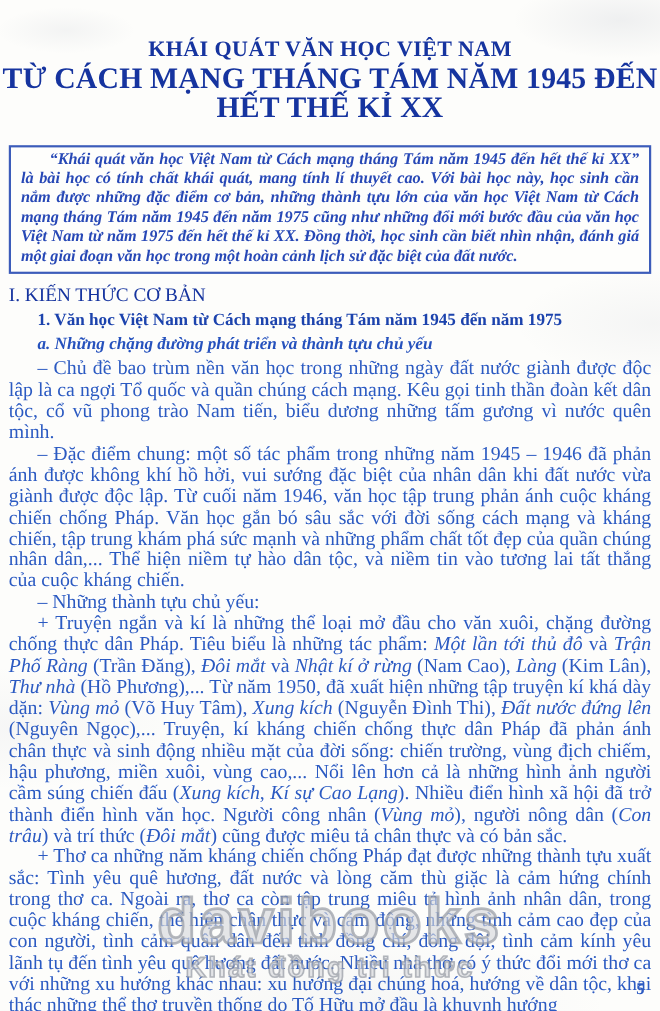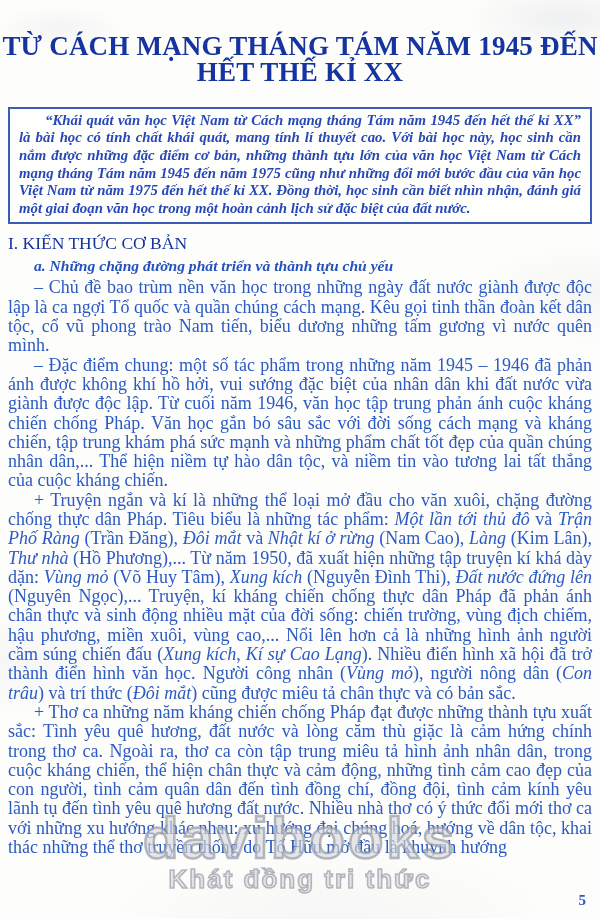--- a/index.html
+++ b/index.html
@@ -70,33 +70,36 @@
     -webkit-text-stroke:1.5px rgba(140,146,155,.62);
     text-shadow:0 0 1px rgba(140,146,155,.35);
   }
 </style>
 </head>
 <body>
 
 <div class="page">
 
   <h1 class="title">
+    <span class="t1">KHÁI QUÁT VĂN HỌC VIỆT NAM</span>
     <span class="t2">TỪ CÁCH MẠNG THÁNG TÁM NĂM 1945 ĐẾN HẾT THẾ KỈ XX</span>
   </h1>
 
   <div class="intro-box">
     <p>“Khái quát văn học Việt Nam từ Cách mạng tháng Tám năm 1945 đến hết thế kỉ XX” là bài học có tính chất khái quát, mang tính lí thuyết cao. Với bài học này, học sinh cần nắm được những đặc điểm cơ bản, những thành tựu lớn của văn học Việt Nam từ Cách mạng tháng Tám năm 1945 đến năm 1975 cũng như những đổi mới bước đầu của văn học Việt Nam từ năm 1975 đến hết thế kỉ XX. Đồng thời, học sinh cần biết nhìn nhận, đánh giá một giai đoạn văn học trong một hoàn cảnh lịch sử đặc biệt của đất nước.</p>
   </div>
 
   <h2 class="section">I. KIẾN THỨC CƠ BẢN</h2>
 
+  <div class="sub">1. Văn học Việt Nam từ Cách mạng tháng Tám năm 1945 đến năm 1975</div>
   <div class="sub italic">a. Những chặng đường phát triển và thành tựu chủ yếu</div>
 
   <p class="body">– Chủ đề bao trùm nền văn học trong những ngày đất nước giành được độc lập là ca ngợi Tổ quốc và quần chúng cách mạng. Kêu gọi tinh thần đoàn kết dân tộc, cổ vũ phong trào Nam tiến, biểu dương những tấm gương vì nước quên mình.</p>
   <p class="body">– Đặc điểm chung: một số tác phẩm trong những năm 1945 – 1946 đã phản ánh được không khí hồ hởi, vui sướng đặc biệt của nhân dân khi đất nước vừa giành được độc lập. Từ cuối năm 1946, văn học tập trung phản ánh cuộc kháng chiến chống Pháp. Văn học gắn bó sâu sắc với đời sống cách mạng và kháng chiến, tập trung khám phá sức mạnh và những phẩm chất tốt đẹp của quần chúng nhân dân,... Thể hiện niềm tự hào dân tộc, và niềm tin vào tương lai tất thắng của cuộc kháng chiến.</p>
+  <p class="body">– Những thành tựu chủ yếu:</p>
   <p class="body"><span>+ Truyện ngắn và kí là những thể loại mở đầu cho văn xuôi, chặng đường chống thực dân Pháp. Tiêu biểu là những tác phẩm: </span><i>Một lần tới thủ đô</i><span> và </span><i>Trận Phố Ràng</i><span> (Trần Đăng), </span><i>Đôi mắt</i><span> và </span><i>Nhật kí ở rừng</i><span> (Nam Cao), </span><i>Làng</i><span> (Kim Lân), </span><i>Thư nhà</i><span> (Hồ Phương),... Từ năm 1950, đã xuất hiện những tập truyện kí khá dày dặn: </span><i>Vùng mỏ</i><span> (Võ Huy Tâm), </span><i>Xung kích</i><span> (Nguyễn Đình Thi), </span><i>Đất nước đứng lên</i><span> (Nguyên Ngọc),... Truyện, kí kháng chiến chống thực dân Pháp đã phản ánh chân thực và sinh động nhiều mặt của đời sống: chiến trường, vùng địch chiếm, hậu phương, miền xuôi, vùng cao,... Nổi lên hơn cả là những hình ảnh người cầm súng chiến đấu (</span><i>Xung kích</i><span>, </span><i>Kí sự Cao Lạng</i><span>). Nhiều điển hình xã hội đã trở thành điển hình văn học. Người công nhân (</span><i>Vùng mỏ</i><span>), người nông dân (</span><i>Con trâu</i><span>) và trí thức (</span><i>Đôi mắt</i><span>) cũng được miêu tả chân thực và có bản sắc.</span></p>
   <p class="body">+ Thơ ca những năm kháng chiến chống Pháp đạt được những thành tựu xuất sắc: Tình yêu quê hương, đất nước và lòng căm thù giặc là cảm hứng chính trong thơ ca. Ngoài ra, thơ ca còn tập trung miêu tả hình ảnh nhân dân, trong cuộc kháng chiến, thể hiện chân thực và cảm động, những tình cảm cao đẹp của con người, tình cảm quân dân đến tình đồng chí, đồng đội, tình cảm kính yêu lãnh tụ đến tình yêu quê hương đất nước. Nhiều nhà thơ có ý thức đổi mới thơ ca với những xu hướng khác nhau: xu hướng đại chúng hoá, hướng về dân tộc, khai thác những thể thơ truyền thống do Tố Hữu mở đầu là khuynh hướng</p>
 
   <div class="watermark">
     <span class="wm1">davibooks</span>
     <span class="wm2">Khát đồng tri thức</span>
   </div>
 
   <div class="pagenum">5</div>
 

